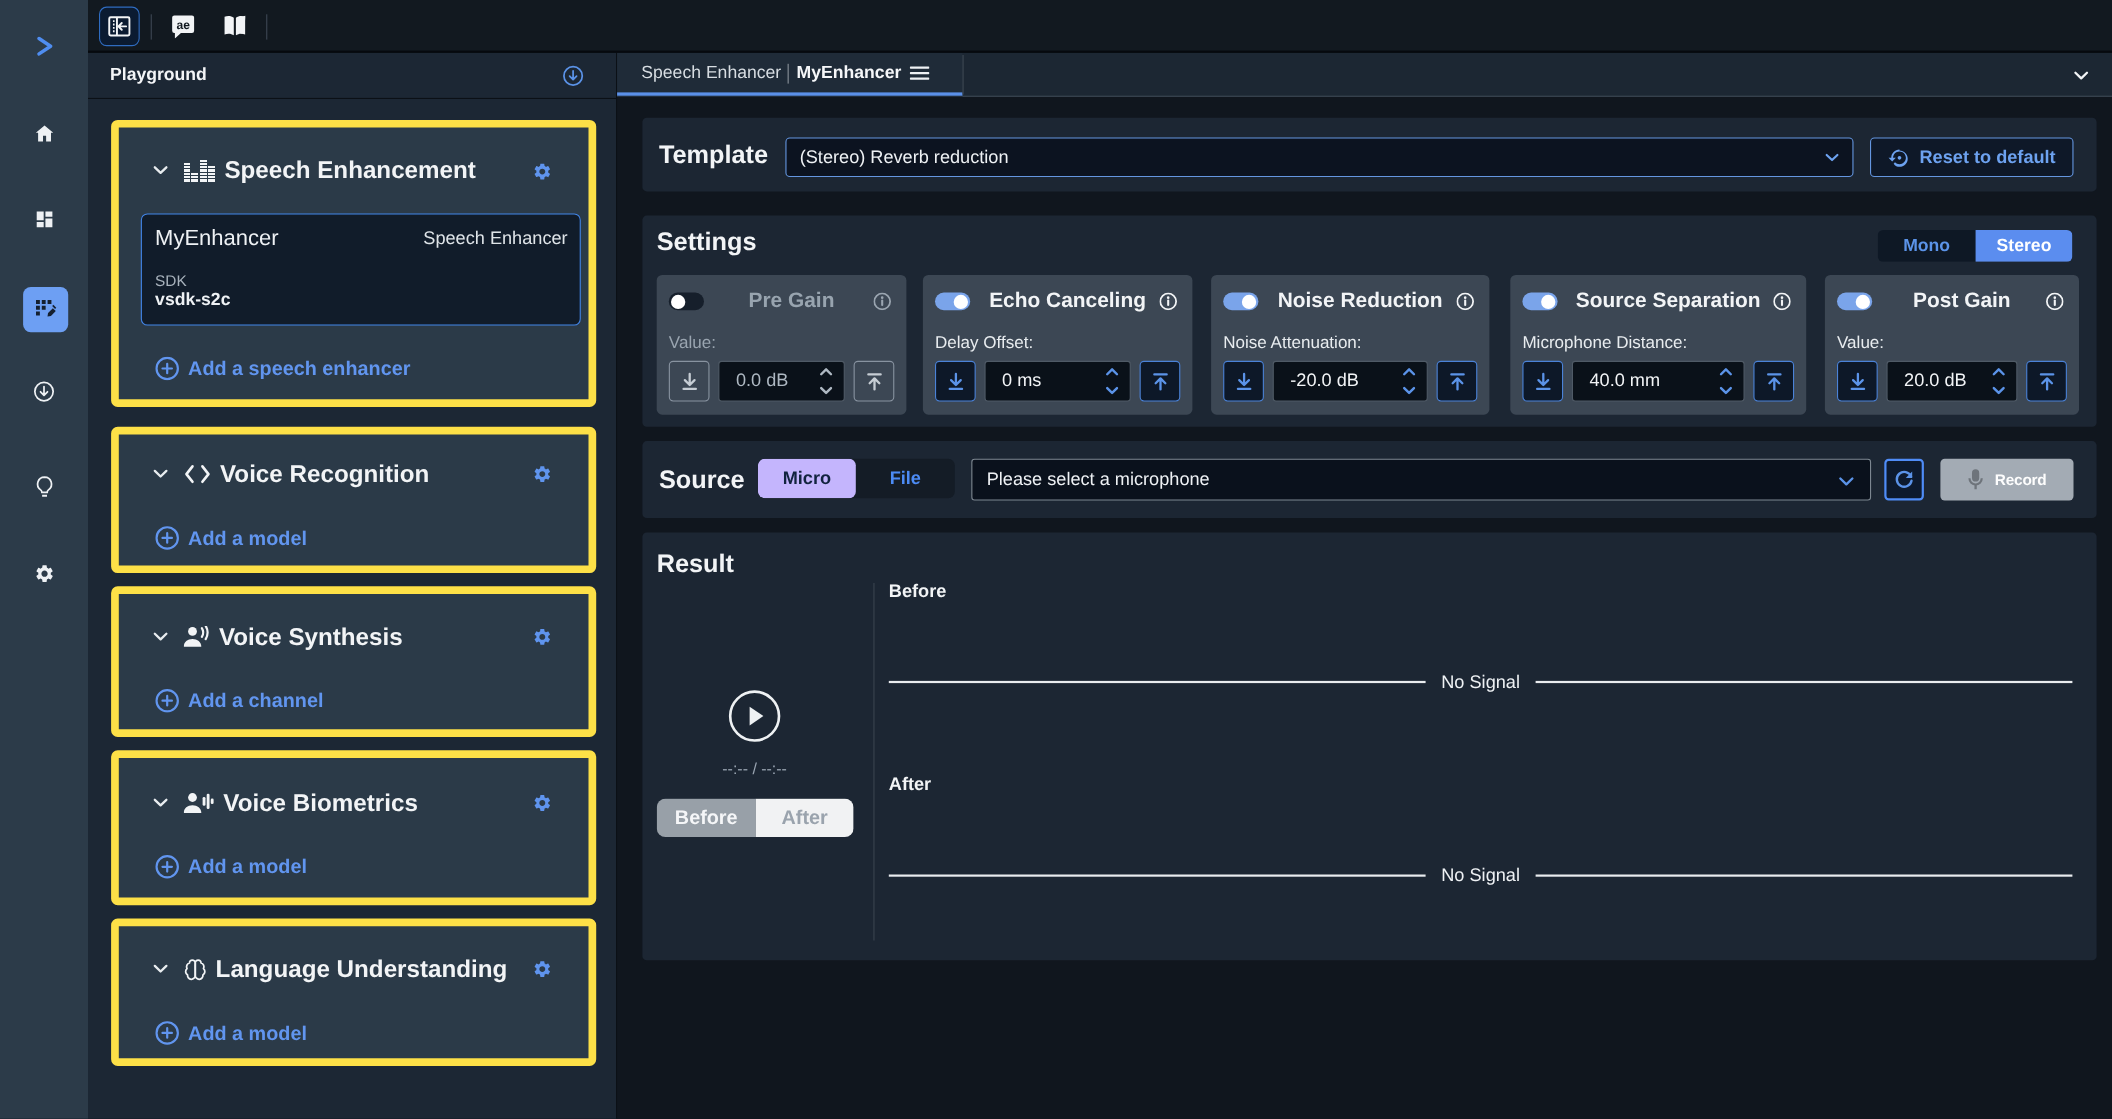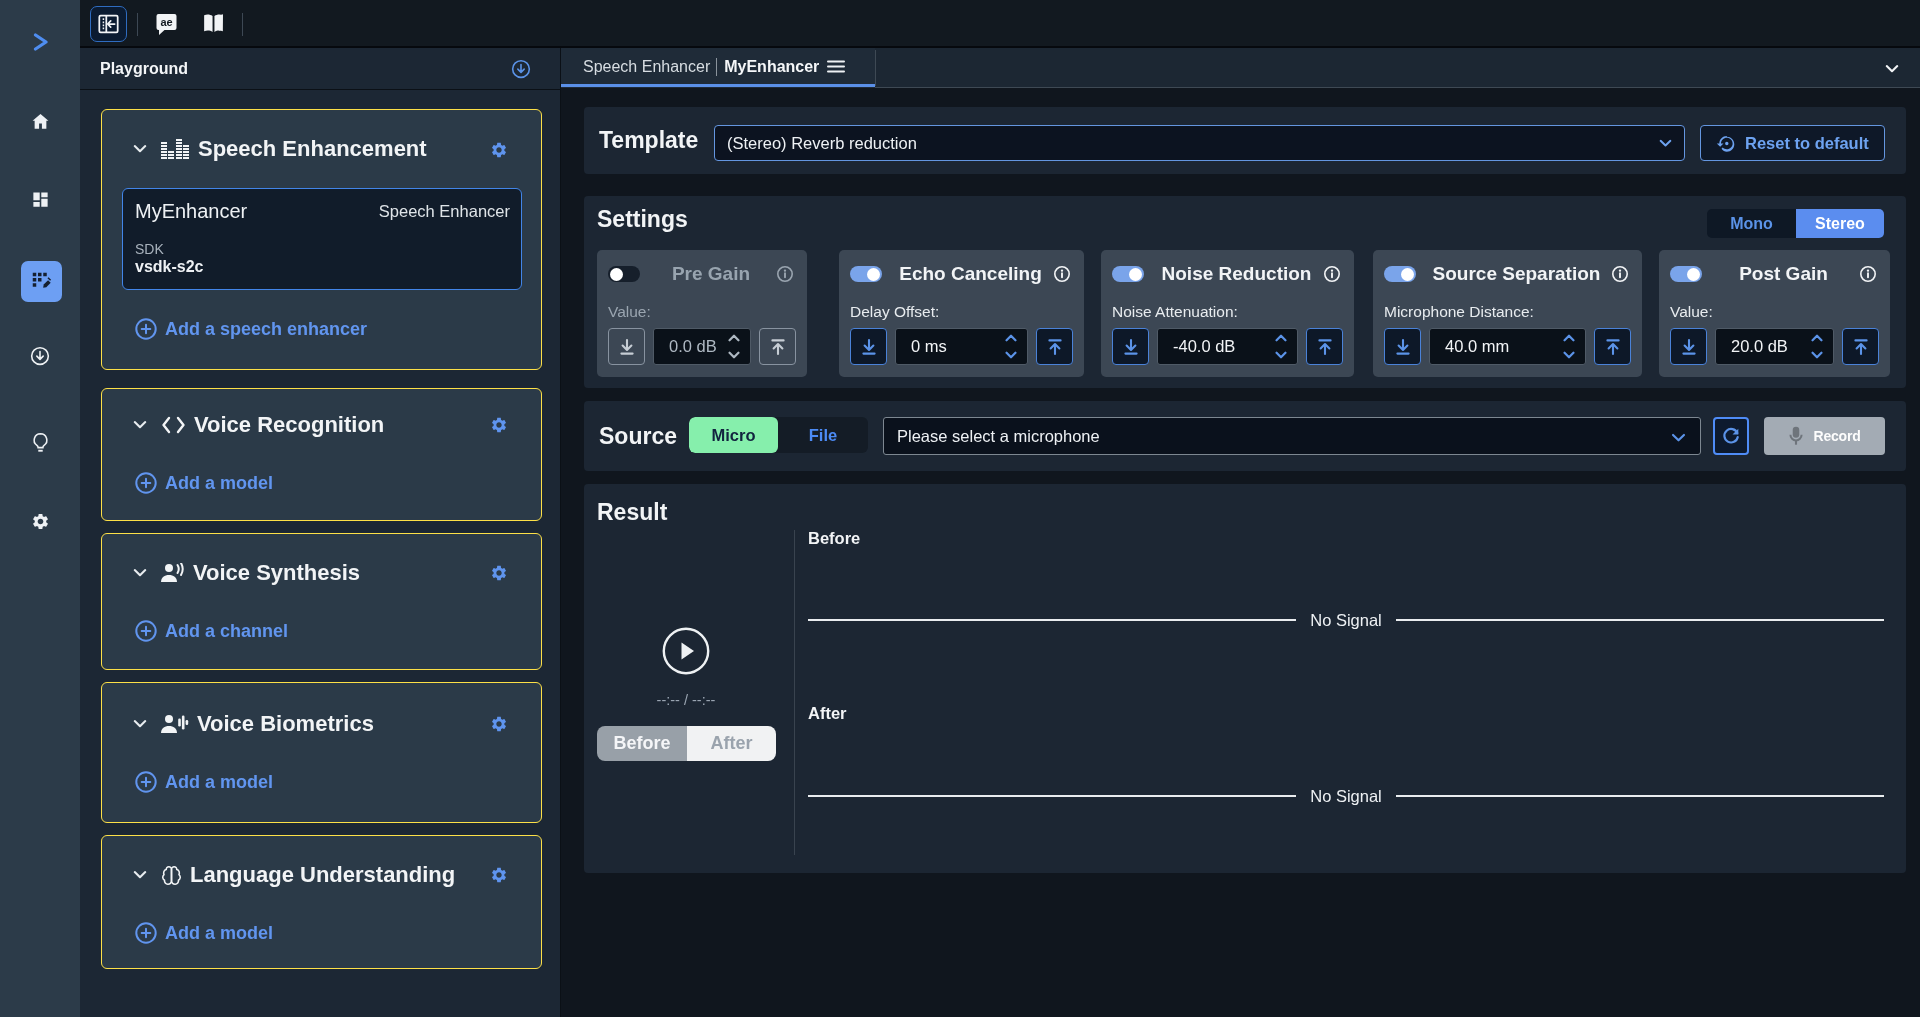--- a/index.html
+++ b/index.html
@@ -6,21 +6,21 @@
 html,body { width:1920px; height:1017px; background:#10161e; font-family:"Liberation Sans", sans-serif; overflow:hidden; }
 .abs { position:absolute; }
 .flexc { display:flex; align-items:center; }
 
 #sidebar { left:0; top:0; width:80px; height:1017px; background:#2c3b49; }
 #topbar { left:80px; top:0; width:1840px; height:48px; background:#121920; }
 #panel { left:80px; top:48px; width:481px; height:969px; background:#1c2734; border-right:1px solid #0b1016; }
 #tabbar { left:561px; top:48px; width:1359px; height:40px; background:#1c2733; border-bottom:1px solid #3e4954; }
 .band { left:584px; width:1322px; background:#1c2633; border-radius:4px; }
 
-.pcard { position:absolute; left:21px; width:441px; background:#2b3a48; border:1px solid #fde047; border-radius:6px; }
+.pcard { position:absolute; left:21px; width:441px; background:#2b3a48; border:7px solid #fde047; border-radius:6px; }
 .pcard-h { position:absolute; left:31px; right:30px; height:24px; display:flex; align-items:center; }
 .pcard-title { font-size:22px; font-weight:bold; color:#f2f4f6; margin-left:8px; }
 .addlink { position:absolute; left:33px; height:24px; display:flex; align-items:center; color:#6195ef; font-weight:bold; font-size:18px; }
 .addlink svg { margin-right:8px; }
 .gearpos { position:absolute; right:33px; }
 
 .scard { position:absolute; top:54px; height:127px; background:#3c4754; border-radius:5px; }
 .sc-title { position:absolute; top:13px; height:22px; left:50px; right:32px; display:flex; align-items:center; justify-content:center; font-size:19px; font-weight:bold; color:#f2f4f6; }
 .sc-label { position:absolute; top:53px; height:18px; left:11px; display:flex; align-items:center; font-size:15.5px; color:#e8ecef; }
 .sc-row { position:absolute; left:11px; right:11px; top:78px; height:37px; display:flex;border-radius:18px; }
@@ -308,21 +308,21 @@
     <span style="margin-left:8px;font-size:16.5px;font-weight:bold;color:#6da2f0;">Reset to default</span>
   </div>
 </div>
 <div class="abs band" id="band-settings" style="top:196px;height:192px;">
   <div class="abs flexc" style="left:13px;top:12px;height:22px;font-size:23px;font-weight:bold;color:#f2f4f6;">Settings</div>
   <div class="abs seg" style="left:1123px;top:13px;height:29px;">
     <div style="width:89px;background:#0e1825;color:#5b93e8;font-size:16px;">Mono</div>
     <div style="width:88px;background:#5b8def;color:#ffffff;font-size:16px;">Stereo</div>
   </div>
 
-  <div class="scard disabled" style="left:13px;width:210px;">
+  <div class="scard disabled" style="left:13px;width:227px;">
     <div class="toggle off"></div>
     <div class="sc-title">Pre Gain</div>
     <svg class="abs" style="right:14px;top:16px;" width="16" height="16" viewBox="0 0 16 16">
         <use href="#g-info" stroke="#9aa5b0"></use>
       </svg>
     <div class="sc-label">Value:</div>
     <div class="sc-row">
       <div class="iconbtn">
           <svg width="18" height="18" viewBox="0 0 18 18">
             <use href="#g-dl" stroke="#c6cdd4"></use>
@@ -386,21 +386,21 @@
         <use href="#g-info" stroke="#f2f4f6"></use>
       </svg>
     <div class="sc-label">Noise Attenuation:</div>
     <div class="sc-row">
       <div class="iconbtn">
           <svg width="18" height="18" viewBox="0 0 18 18">
             <use href="#g-dl" stroke="#5b93e8"></use>
           </svg>
         </div>
       <div class="numinput">
-          <span>-40.0 dB</span>
+          <span>-20.0 dB</span>
         <div class="spin">
             <svg width="12" height="8" viewBox="0 0 13 9">
               <use href="#g-spinup" stroke="#5b93e8"></use>
             </svg>
             <svg width="12" height="8" viewBox="0 0 13 9">
               <use href="#g-spindn" stroke="#5b93e8"></use>
             </svg>
           </div>
       </div>
       <div class="iconbtn">
@@ -471,21 +471,21 @@
           <svg width="18" height="18" viewBox="0 0 18 18">
             <use href="#g-up" stroke="#5b93e8"></use>
           </svg>
         </div>
     </div>
   </div>
 </div>
 <div class="abs band" id="band-source" style="top:401px;height:70px;">
   <div class="abs flexc" style="left:15px;top:0;height:70px;font-size:23px;font-weight:bold;color:#f2f4f6;">Source</div>
   <div class="abs seg" style="left:105px;top:16px;height:36px;background:#141c26;border-radius:6px;">
-    <div style="width:89px;background:#86efac;color:#12233f;font-size:16.5px;border-radius:6px;">Micro</div>
+    <div style="width:89px;background:#c4b5fd;color:#12233f;font-size:16.5px;border-radius:6px;">Micro</div>
     <div style="width:90px;color:#4c8bf5;font-size:16.5px;">File</div>
   </div>
   <div class="abs flexc" style="left:299px;top:16px;width:818px;height:38px;background:#0a111c;border:1.5px solid #7d8791;border-radius:3px;">
     <span style="margin-left:13px;font-size:16.5px;color:#eef1f4;">Please select a microphone</span>
     <svg class="abs" style="right:14px;top:15px;" width="15" height="10" viewBox="0 0 16 11">
         <use href="#g-chev" stroke="#5b93e8"></use>
       </svg>
   </div>
   <div class="abs flexc" style="left:1129px;top:16px;width:36px;height:38px;background:#0d1a2e;border:2px solid #4f8cf7;border-radius:4px;justify-content:center;">
     <svg width="20" height="20" viewBox="0 0 24 24">

